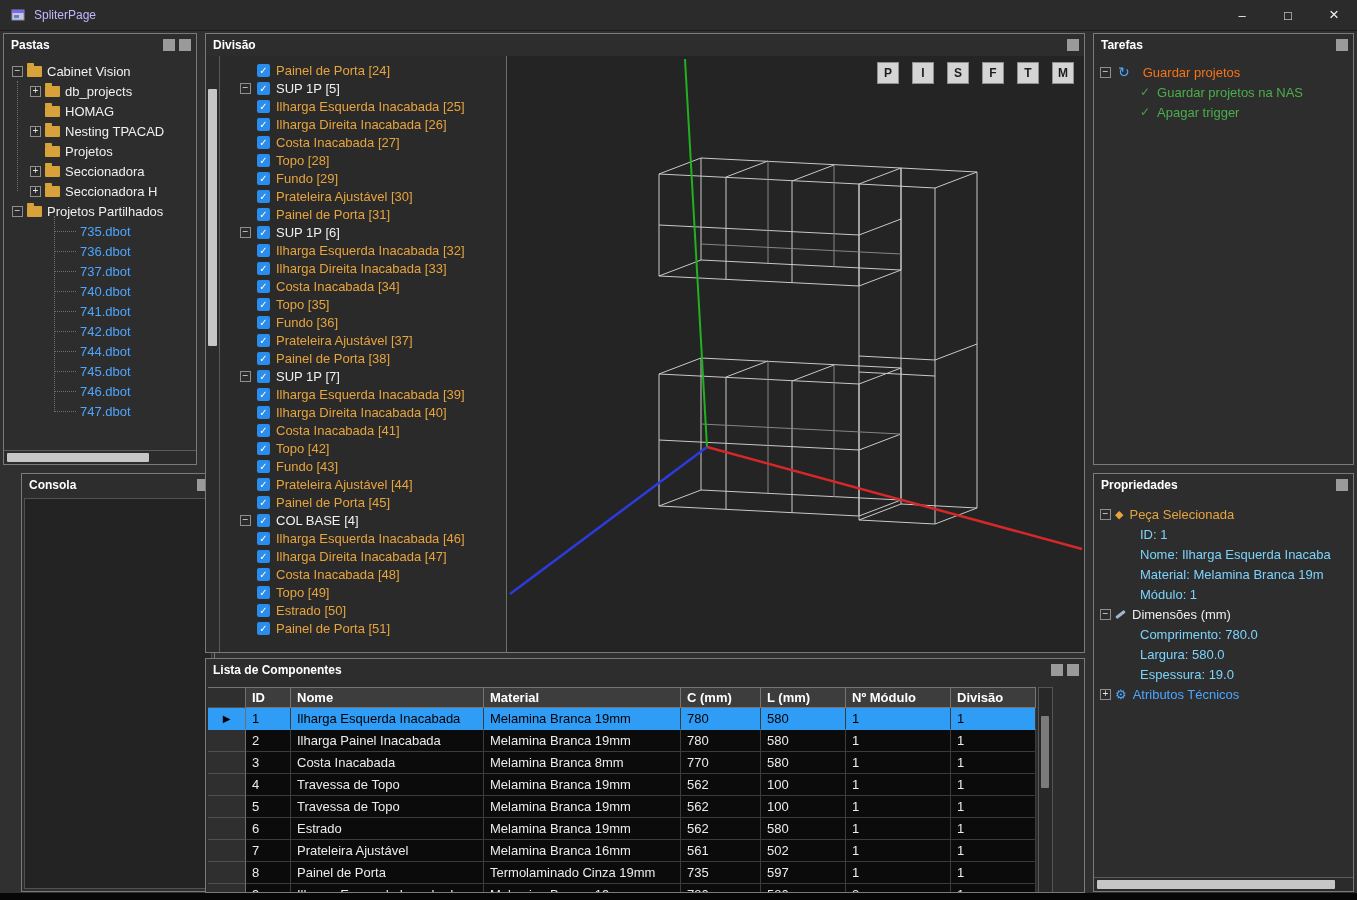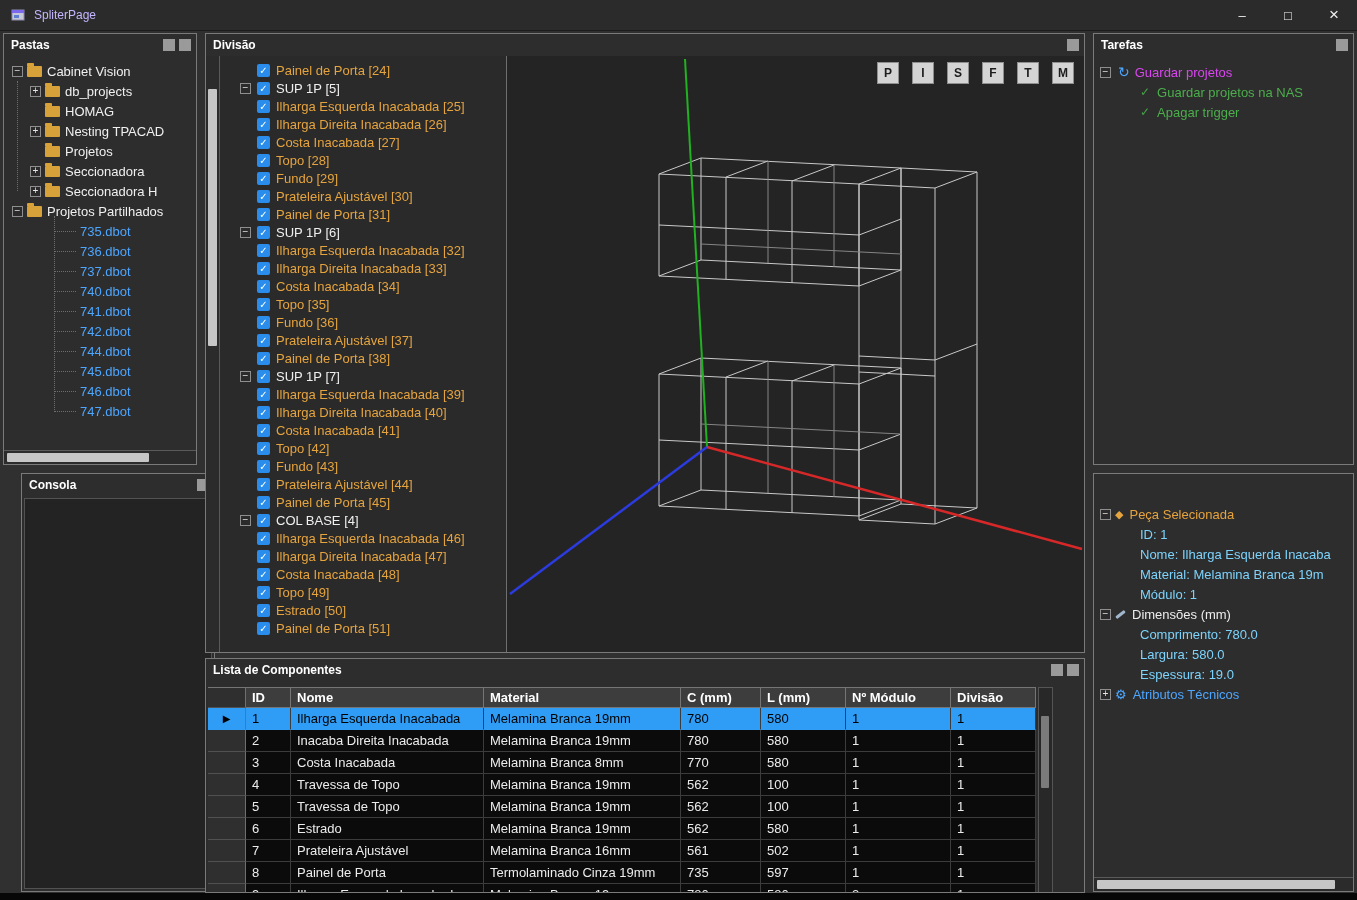--- a/index.html
+++ b/index.html
@@ -83,21 +83,21 @@
   .g-rowhdr{background:#2f2f2f;border-right:1px solid #6f6f6f;border-bottom:1px solid #515151;
     color:#cccccc;font-size:10px;text-align:center;padding-left:0;}
   .g-row.selected .g-cell{background:#2f9df5;color:#000000;border-bottom-color:#2f9df5;}
   .g-row.selected .g-rowhdr{background:#2f9df5;color:#000000;border-right-color:#6f6f6f;}
   .gvscroll{position:absolute;left:832px;top:6px;width:13px;height:205px;background:#282828;border:1px solid #555555;}
   .gvscroll .thumb{position:absolute;left:2px;width:8px;top:28px;height:72px;background:#7b7b7b;border-radius:1px;}
   
   #tarefas-tree{padding-top:6px;}
   .task-root{height:20px;display:flex;align-items:center;padding-left:6px;white-space:nowrap;}
   .sync-icon{color:#4da6ff;font-size:14px;margin:0 5px 0 3px;flex:none;}
-  .task-root-label{color:#d946ef;}
+  .task-root-label{color:#f97316;margin-left:8px;}
   .task-child{height:20px;display:flex;align-items:center;padding-left:46px;white-space:nowrap;}
   .task-check{color:#46a046;font-size:12px;margin-right:7px;flex:none;}
   .task-child-label{color:#4cae4c;}
   
   #properties-tree{padding-top:8px;}
   .prop-group{height:20px;display:flex;align-items:center;padding-left:6px;white-space:nowrap;}
   .prop-icon{margin-right:6px;flex:none;}
   .gem-icon{color:#e6a43e;font-size:11px;}
   .pencil-icon{width:11px;height:3px;background:#9fb6cd;transform:rotate(-38deg);border-radius:1px;}
   .gear-icon{color:#4da6ff;font-size:13px;}
@@ -470,21 +470,21 @@
           <div class="g-cell" style="width: 193px;">Ilharga Esquerda Inacabada</div>
           <div class="g-cell" style="width: 197px;">Melamina Branca 19mm</div>
           <div class="g-cell" style="width: 80px;">780</div>
           <div class="g-cell" style="width: 85px;">580</div>
           <div class="g-cell" style="width: 105px;">1</div>
           <div class="g-cell" style="width: 85px;">1</div>
         </div>
         <div class="g-row">
           <div class="g-cell g-rowhdr" style="width: 38px;"></div>
           <div class="g-cell" style="width: 45px;">2</div>
-          <div class="g-cell" style="width: 193px;">Inacaba Direita Inacabada</div>
+          <div class="g-cell" style="width: 193px;">Ilharga Painel Inacabada</div>
           <div class="g-cell" style="width: 197px;">Melamina Branca 19mm</div>
           <div class="g-cell" style="width: 80px;">780</div>
           <div class="g-cell" style="width: 85px;">580</div>
           <div class="g-cell" style="width: 105px;">1</div>
           <div class="g-cell" style="width: 85px;">1</div>
         </div>
         <div class="g-row">
           <div class="g-cell g-rowhdr" style="width: 38px;"></div>
           <div class="g-cell" style="width: 45px;">3</div>
           <div class="g-cell" style="width: 193px;">Costa Inacabada</div>
@@ -579,20 +579,24 @@
         </div>
         <div class="task-child">
           <span class="task-check">✓</span>
           <span class="task-child-label">Apagar trigger</span>
         </div>
       </div>
   </div>
 </div>
 
 <div class="panel" id="panel-propriedades">
+  <div class="panel-header">
+    <span class="panel-title">Propriedades</span>
+    <span class="hdr-sq"></span>
+  </div>
   <div class="panel-body">
     <div id="properties-tree">
         <div class="prop-group">
           <span class="expander">−</span>
           <span class="prop-icon gem-icon">◆</span>
           <span class="prop-label orange">Peça Selecionada</span>
         </div>
         <div class="prop-child">
           <span class="prop-child-label">ID: 1</span>
         </div>

